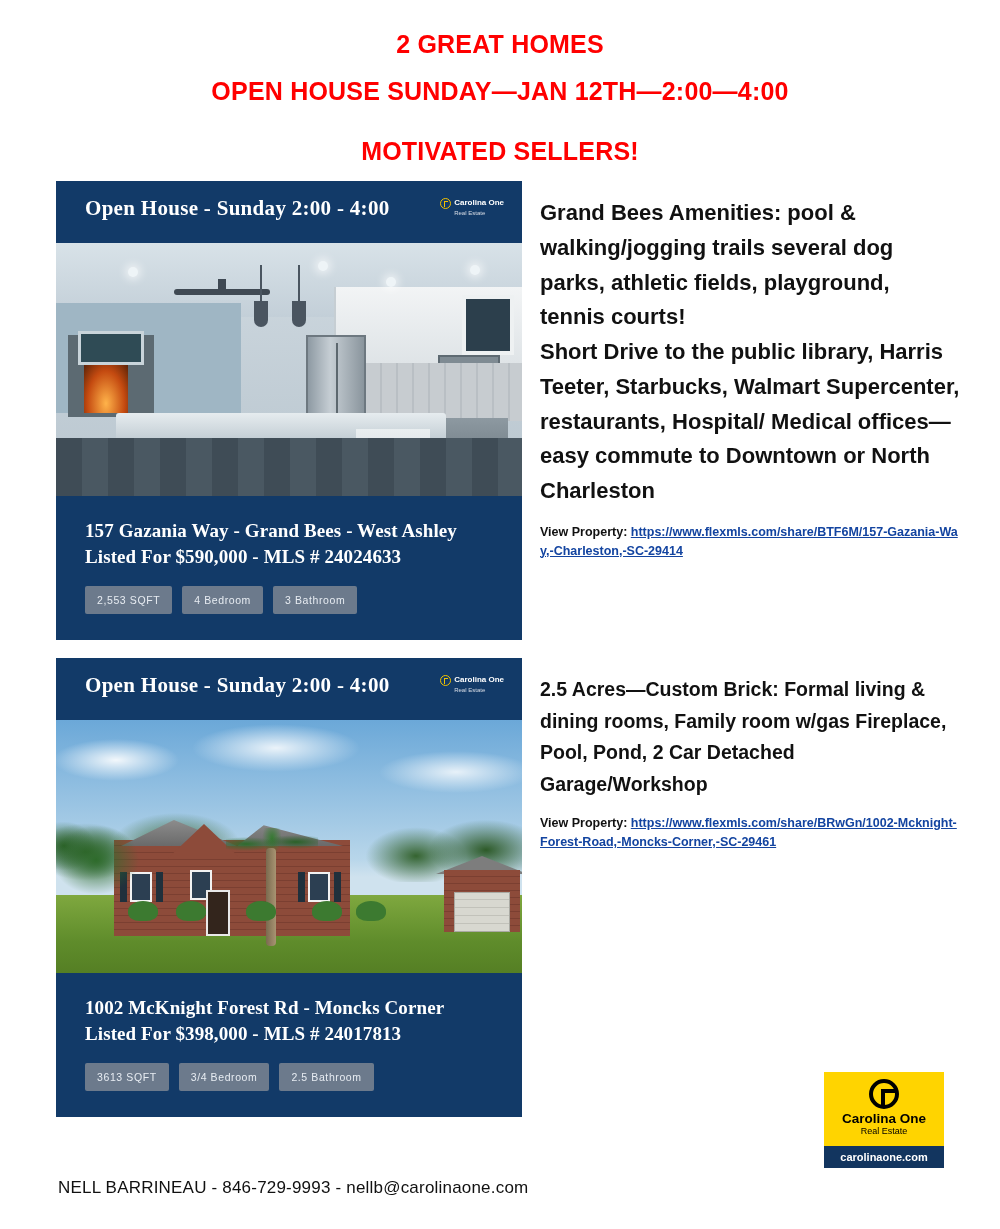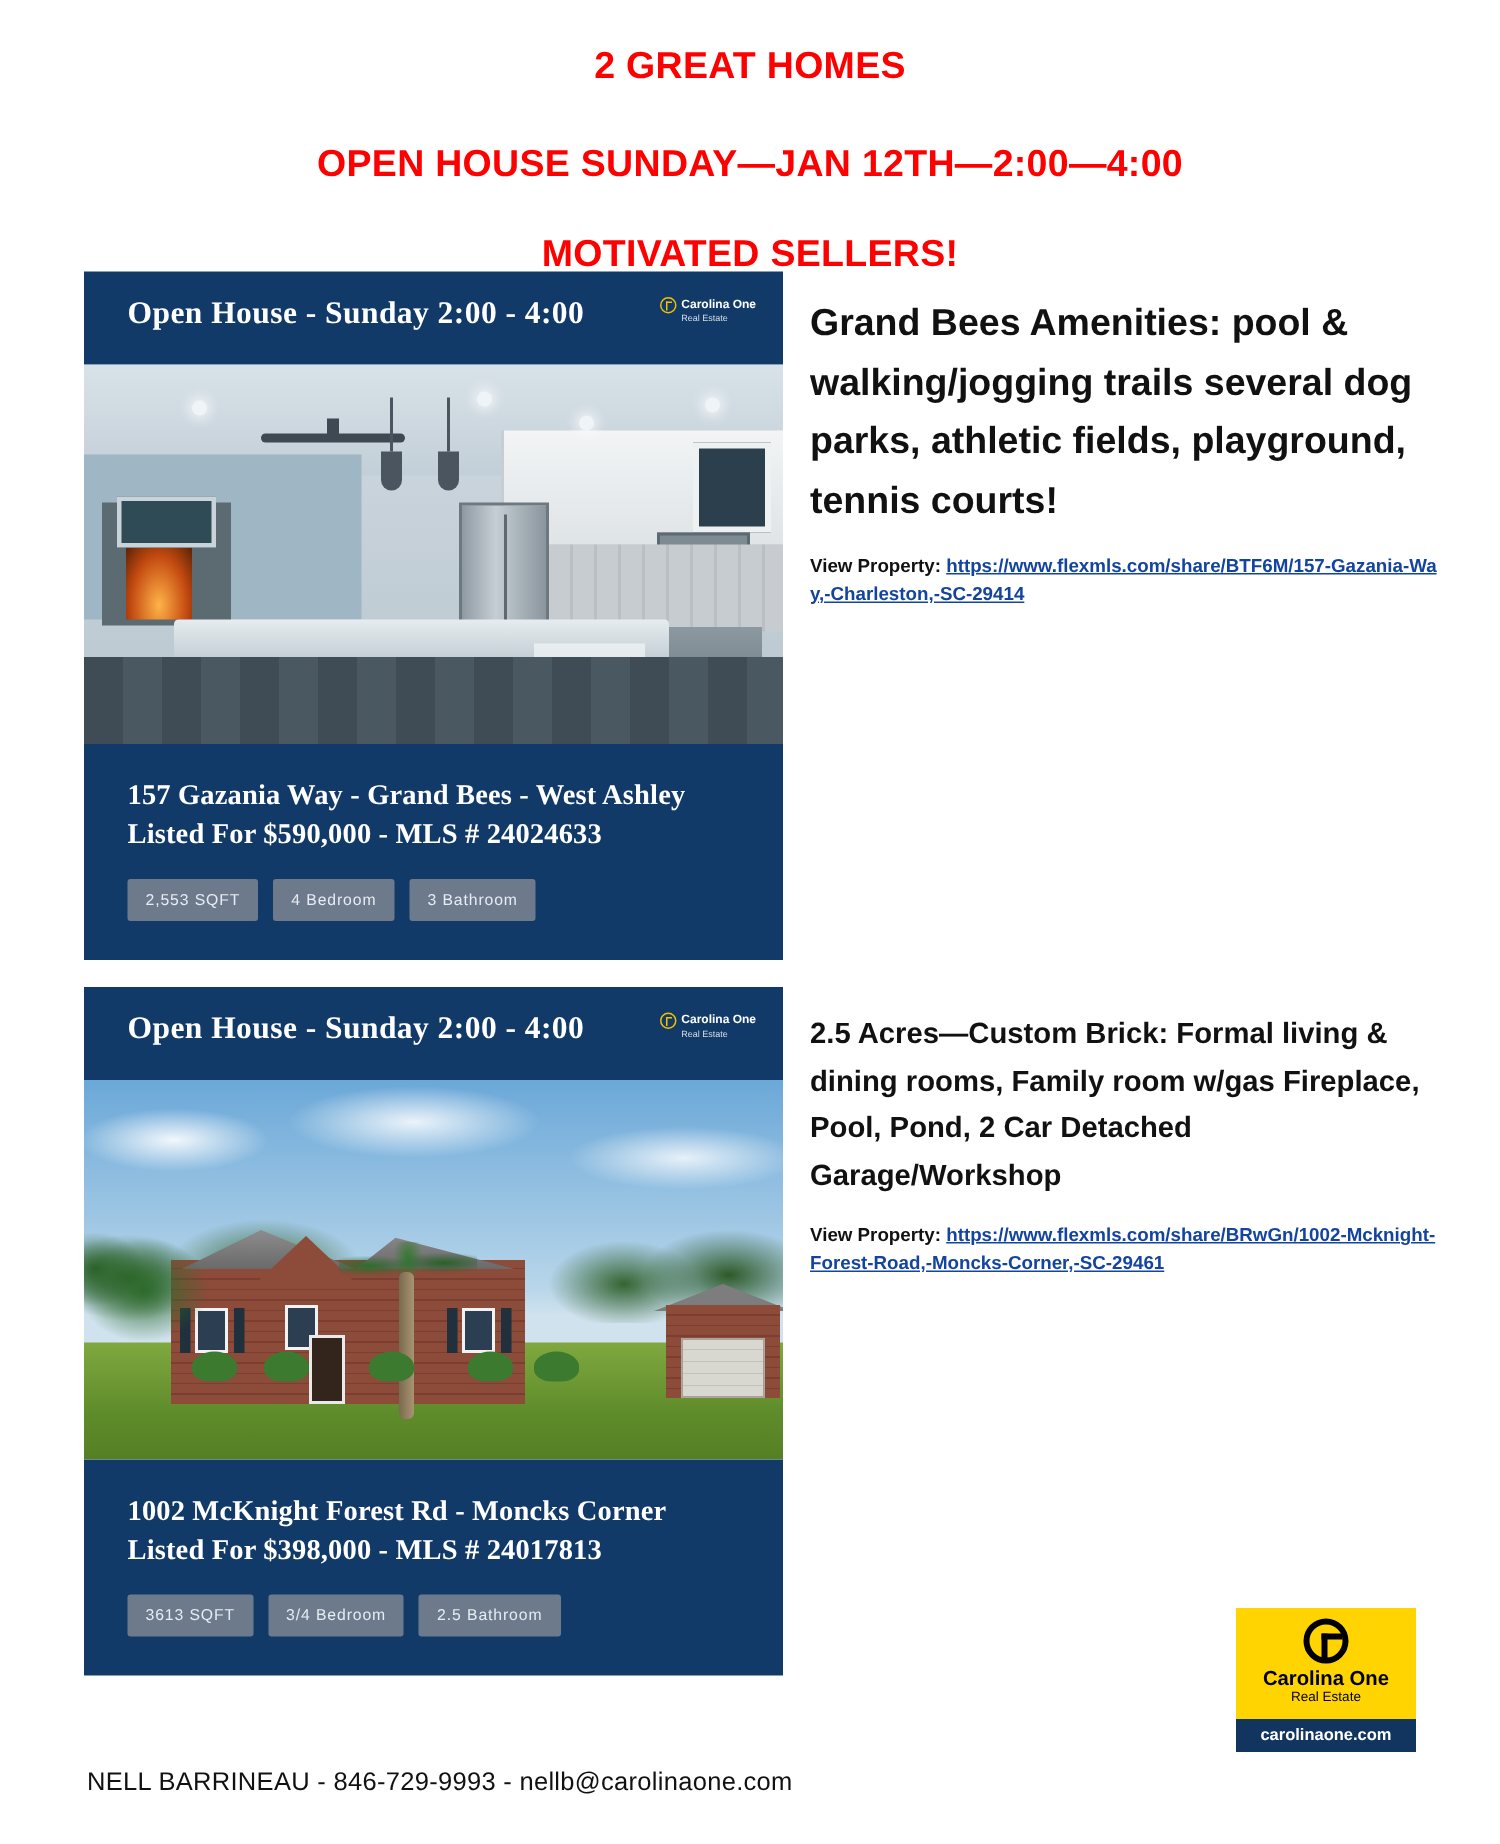--- a/index.html
+++ b/index.html
@@ -15,21 +15,21 @@
   }
 
   
   .headline {
     text-align: center;
     color: #ff0000;
     font-weight: bold;
     letter-spacing: 0.2px;
   }
   .headline-1 { font-size: 25px; margin-top: 30px; }
-  .headline-2 { font-size: 25px; margin-top: 36px; }
+  .headline-2 { font-size: 25px; margin-top: 18px; }
   .headline-3 { font-size: 25px; margin-top: 31px; }
 
   
   .listing {
     position: absolute;
     left: 56px;
     width: 466px;
     background: #123a68;
     color: #fff;
   }
@@ -279,21 +279,21 @@
 
   
   .right-col {
     position: absolute;
     left: 540px;
     width: 420px;
   }
   .rc-1 { top: 196px; }
   .rc-2 { top: 674px; }
   .desc {
-    font-size: 25px;
+    font-size: 22px;
     font-weight: bold;
     line-height: 1.58;
     color: #111;
   }
   .desc-2 {
     font-size: 19.5px;
     font-weight: bold;
     line-height: 1.62;
     color: #111;
   }
@@ -456,20 +456,21 @@
   </div>
   <div class="chips">
     <span class="chip">3613 SQFT</span>
     <span class="chip">3/4 Bedroom</span>
     <span class="chip">2.5 Bathroom</span>
   </div>
 </div>
 
 <div class="right-col rc-1">
   <div class="desc"> Grand Bees Amenities: pool &amp; walking/jogging trails several dog parks, athletic fields, playground, tennis courts!</div>
+  <div class="desc">Short Drive to the public library, Harris Teeter, Starbucks, Walmart Supercenter, restaurants, Hospital/ Medical offices—easy commute to Downtown or North Charleston</div>
   <div class="viewline">
     <span>View Property:</span>
     <a class="link" href="#">https://www.flexmls.com/share/BTF6M/157-Gazania-Way,-Charleston,-SC-29414</a>
   </div>
 </div>
 
 <div class="right-col rc-2">
   <div class="desc-2">2.5 Acres—Custom Brick: Formal living &amp; dining rooms, Family room w/gas Fireplace, Pool, Pond, 2 Car Detached Garage/Workshop</div>
   <div class="viewline">
     <span>View Property:</span>

